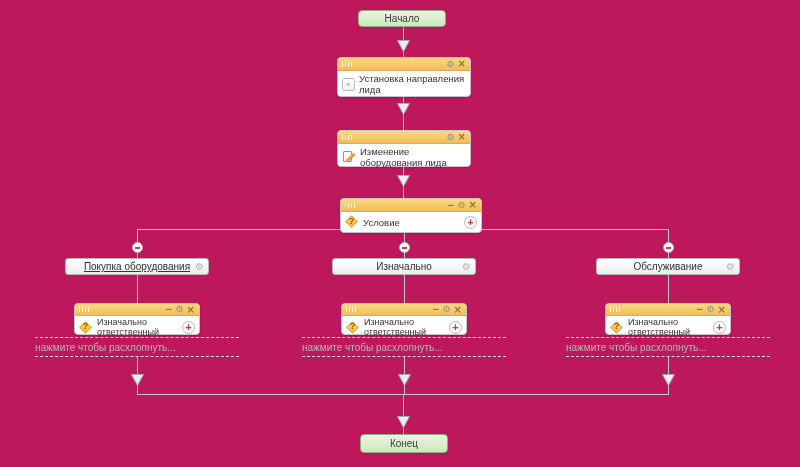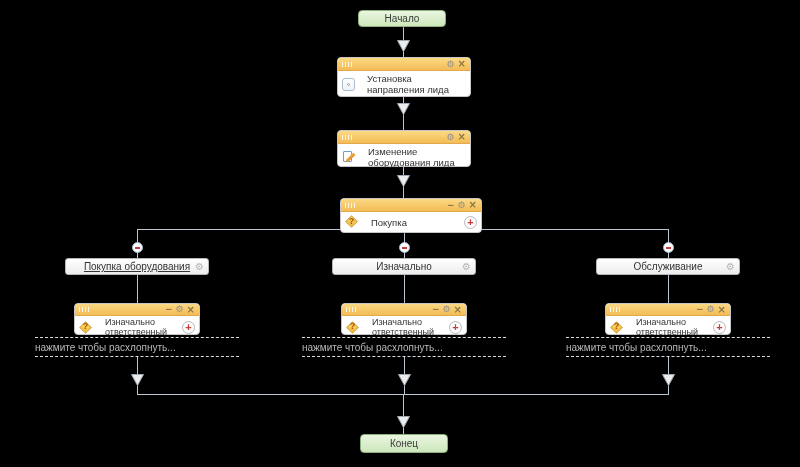--- a/index.html
+++ b/index.html
@@ -1,18 +1,18 @@
 <!DOCTYPE html>
 <html><head>
 <meta charset="utf-8">
 <style>
   * { margin:0; padding:0; box-sizing:border-box; }
   html,body { background:#fff; }
   .canvas {
-    position:relative; width:800px; height:467px; background:#000000;
+    position:relative; width:800px; height:467px; background:#be185d;
     font-family:"Liberation Sans", sans-serif; overflow:hidden;
   }
   
   .vline { position:absolute; width:1px; background:#bcc7d3; }
   .hline { position:absolute; height:1px; background:#bcc7d3; }
   .arrow { position:absolute; }
   
   .node-green {
     position:absolute; display:flex; align-items:center; justify-content:center;
     background:linear-gradient(#eaf6e0,#cde6bc); border:1px solid #8fae7e;
@@ -32,21 +32,21 @@
   .grip {
     width:12px; height:5px; flex:none;
     background:repeating-linear-gradient(90deg, rgba(255,255,255,.85) 0 1px, rgba(255,255,255,0) 1px 3px);
   }
   .act-actions { margin-left:auto; display:flex; align-items:center; gap:3px; }
   .hbtn { font-family:"DejaVu Sans", sans-serif; line-height:1; cursor:pointer; }
   .btn-min   { font-size:9px;  font-weight:bold; color:#8a7347; }
   .btn-gear  { font-size:9px;  color:#8f8f8f; }
   .btn-close { font-size:10px; font-weight:bold; color:#8a7347; }
   .act-body {
-    flex:1; display:flex; align-items:center; gap:12px; padding:2px 4px;
+    flex:1; display:flex; align-items:center; gap:4px; padding:2px 4px;
     font-size:9.5px; line-height:11px; color:#333;
   }
   .plus-circle {
     margin-left:auto; flex:none; width:13px; height:13px; border-radius:50%;
     background:#fdfdfd; border:1px solid #b9b9b9; color:#c43c3c;
     font-size:11px; line-height:10px; text-align:center; font-weight:bold; cursor:pointer;
   }
   
   .icon-status { position:relative; flex:none; width:13px; height:13px;
     border:1px solid #a9bccd; border-radius:3px; background:linear-gradient(#fff,#eef3f7); }
@@ -169,21 +169,21 @@
         <span class="hbtn btn-min">−</span>
         <span class="hbtn btn-gear">⚙</span>
         <span class="hbtn btn-close">×</span>
       </span>
     </div>
     <div class="act-body">
       <span class="icon-diamond">
           <span class="d"></span>
           <span class="q">?</span>
         </span>
-      <span>Покупка</span>
+      <span>Условие</span>
       <span class="plus-circle">+</span>
     </div>
   </div>
 
   <div class="minus-circle" style="left:132px; top:242px;">
       <i></i>
     </div>
   <div class="minus-circle" style="left:399px; top:242px;">
       <i></i>
     </div>

